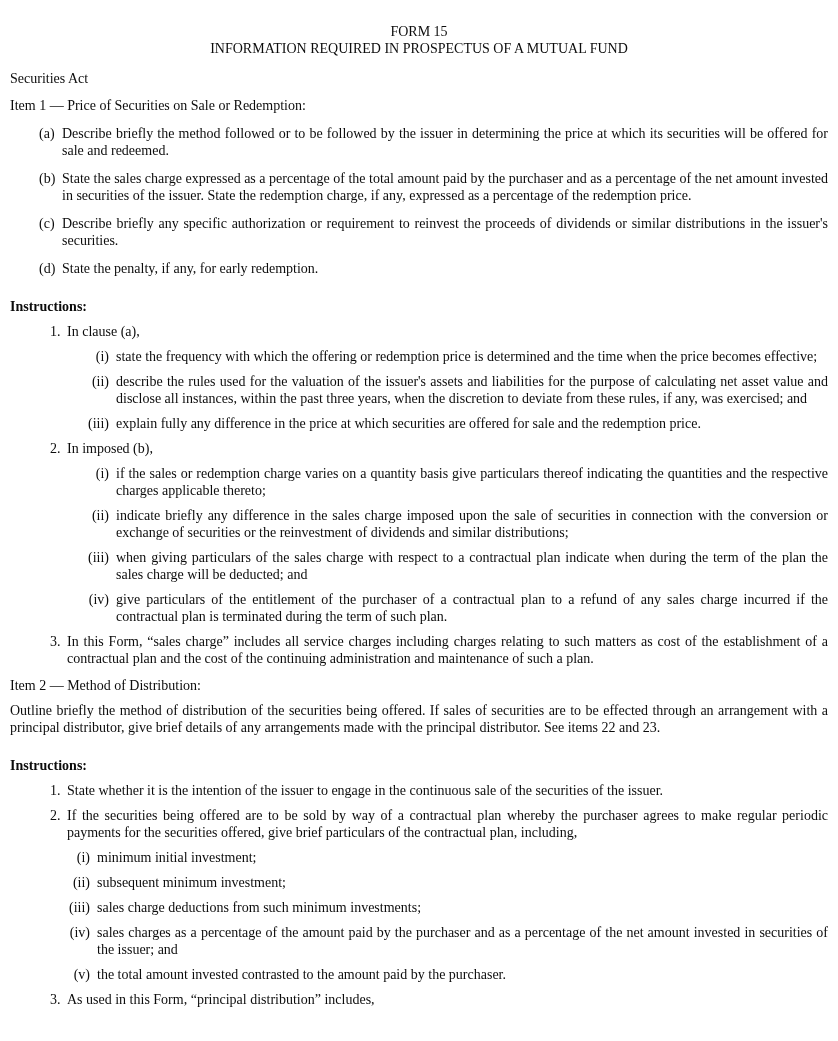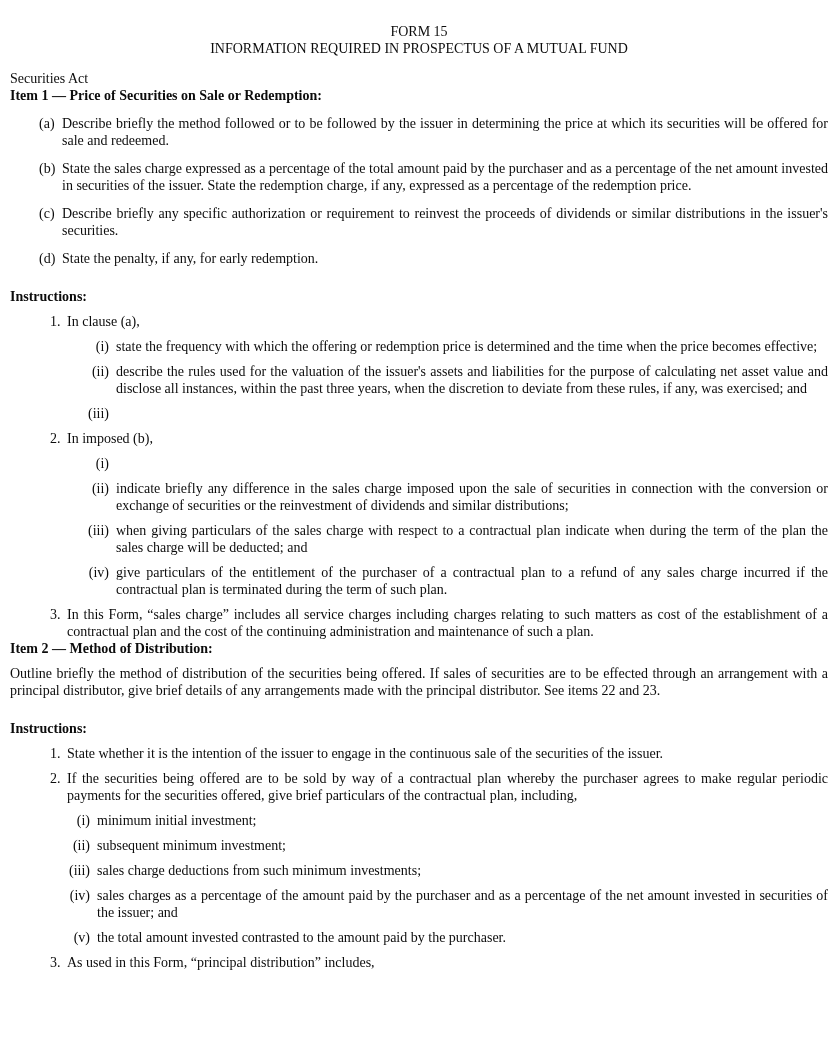--- a/index.html
+++ b/index.html
@@ -12,21 +12,21 @@
   .page {
     width: 838px; height: 1041px;
     padding: 23px 10px 6px 10px;
     font-family: "Liberation Serif", "DejaVu Serif", serif;
     font-size: 14px;
     line-height: 17px;
     color: #0c0c0c;
   }
   .center { text-align: center; }
   .doc-subtitle { text-align: left; margin-top: 13px; }
-  .item-heading { font-weight: bold; }
+  .item-heading { font-weight: normal; margin-top: 10px; }
   .inst-heading { font-weight: bold; margin-top: 21px; }
   .intro-para { margin-top: 8px; text-align: justify; }
 
   .clause { display: flex; margin-top: 11px; padding-left: 29px; }
   .clause .lbl { flex: none; width: 23px; }
   .clause .txt { flex: 1; text-align: justify; }
 
   .inst { display: flex; margin-top: 8px; padding-left: 40px; }
   .inst .lbl { flex: none; width: 17px; }
   .inst .txt { flex: 1; text-align: justify; }
@@ -76,28 +76,30 @@
   <div class="sub1">
     <span class="lbl">(i)</span>
     <span class="txt">state the frequency with which the offering or redemption price is determined and the time when the price becomes effective;</span>
   </div>
   <div class="sub1">
     <span class="lbl">(ii)</span>
     <span class="txt">describe the rules used for the valuation of the issuer's assets and liabilities for the purpose of calculating net asset value and disclose all instances, within the past three years, when the discretion to deviate from these rules, if any, was exercised; and</span>
   </div>
   <div class="sub1">
     <span class="lbl">(iii)</span>
+    <span class="txt">explain fully any difference in the price at which securities are offered for sale and the redemption price.</span>
   </div>
 
   <div class="inst">
     <span class="lbl">2.</span>
     <span class="txt">In imposed (b),</span>
   </div>
   <div class="sub1">
     <span class="lbl">(i)</span>
+    <span class="txt">if the sales or redemption charge varies on a quantity basis give particulars thereof indicating the quantities and the respective charges applicable thereto;</span>
   </div>
   <div class="sub1">
     <span class="lbl">(ii)</span>
     <span class="txt">indicate briefly any difference in the sales charge imposed upon the sale of securities in connection with the conversion or exchange of securities or the reinvestment of dividends and similar distributions;</span>
   </div>
   <div class="sub1">
     <span class="lbl">(iii)</span>
     <span class="txt">when giving particulars of the sales charge with respect to a contractual plan indicate when during the term of the plan the sales charge will be deducted; and</span>
   </div>
   <div class="sub1">

